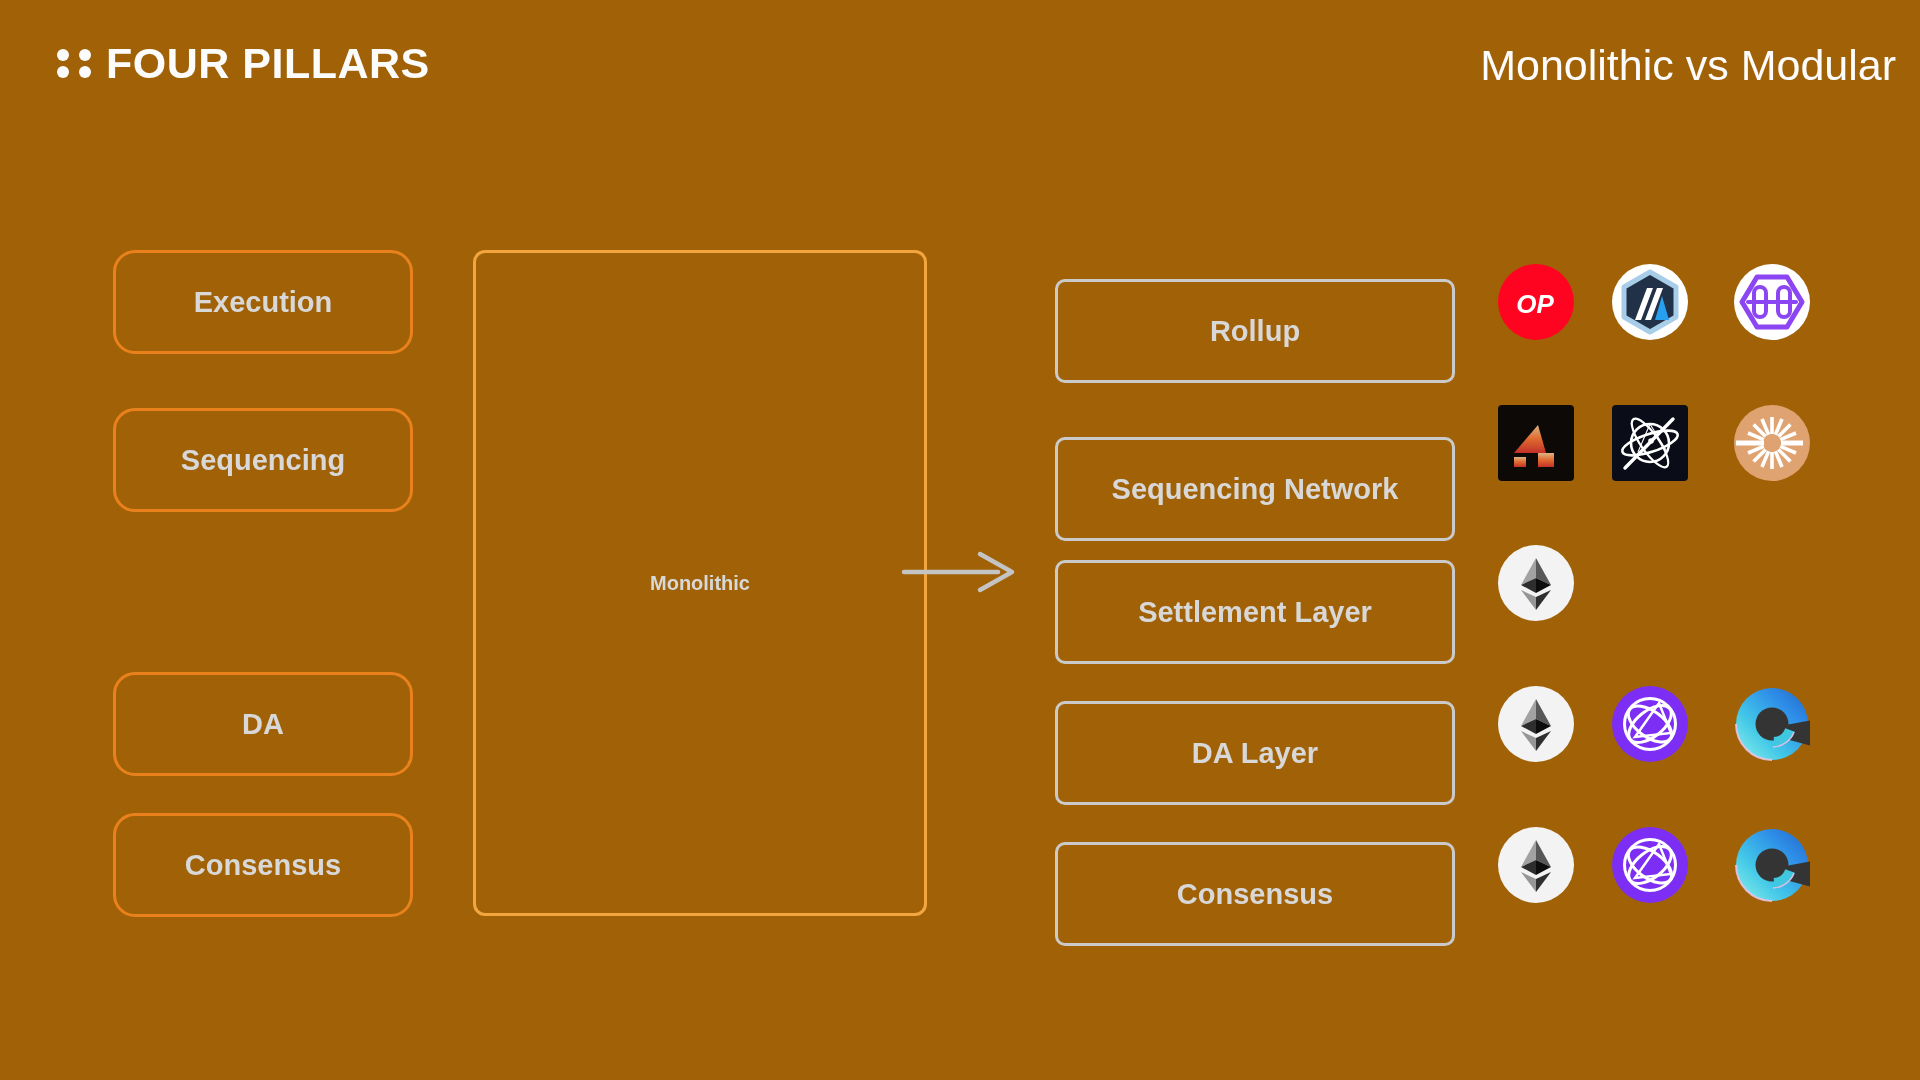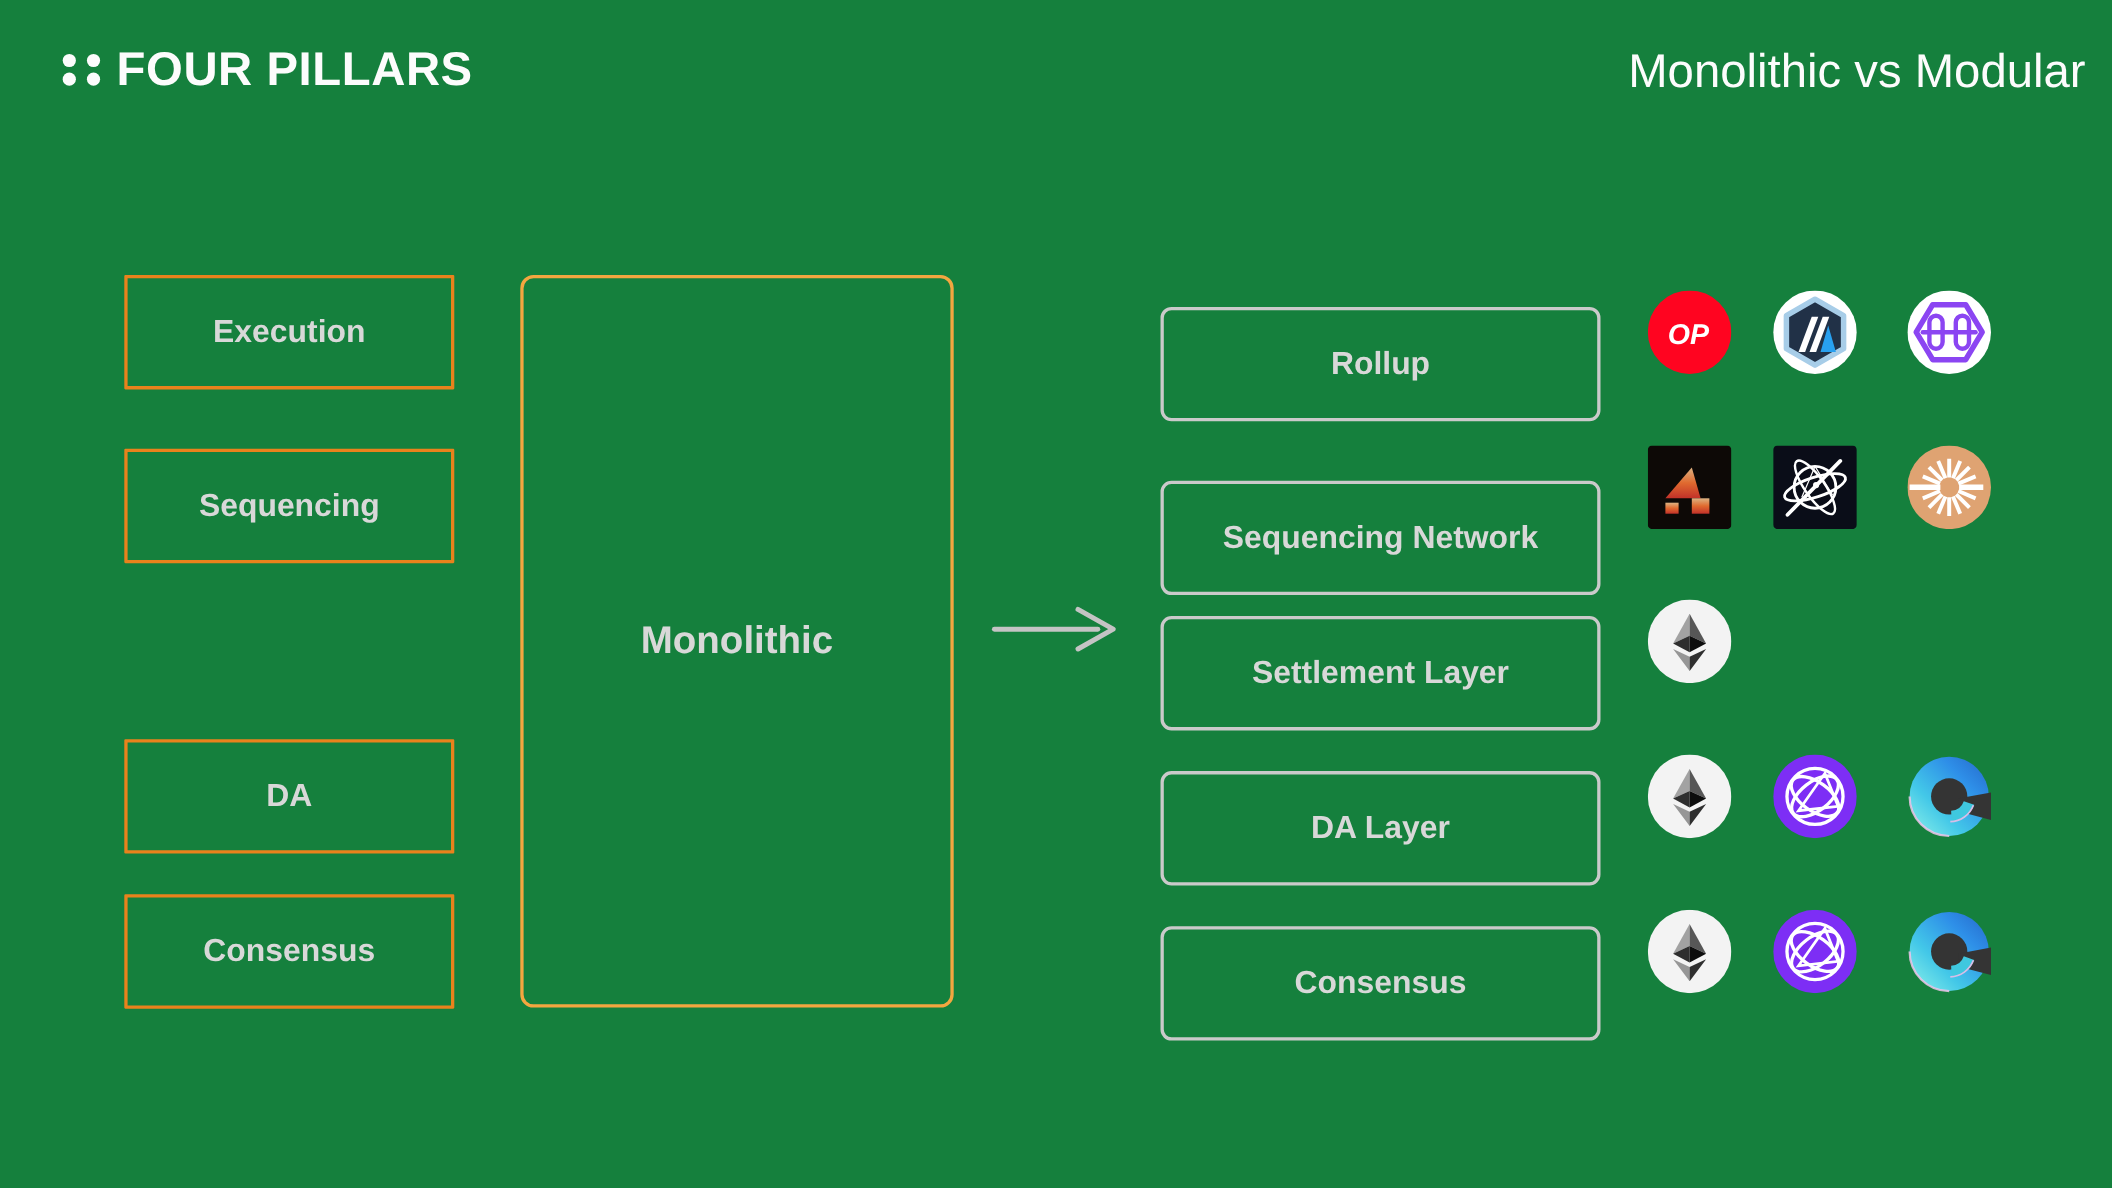--- a/index.html
+++ b/index.html
@@ -1,32 +1,32 @@
 <!DOCTYPE html>
 <html><head>
 <meta charset="utf-8">
 <style>
   html,body{margin:0;padding:0;background:#343434;}
   .canvas{
-    position:relative;width:1920px;height:1080px;background:#15803d;
+    position:relative;width:1920px;height:1080px;background:#a16207;
     font-family:"Liberation Sans","DejaVu Sans",sans-serif;overflow:hidden;
   }
   
   .brand{position:absolute;left:57px;top:42px;display:flex;align-items:center;gap:15px;}
   .dots{display:grid;grid-template-columns:12px 12px;gap:5px 10px;}
   .dots span{width:12px;height:12px;border-radius:50%;background:#FCFCFC;}
   .brand-text{font-size:43px;font-weight:bold;color:#FCFCFC;letter-spacing:.5px;line-height:1;}
   .title{position:absolute;right:24px;top:44px;font-size:43px;font-weight:normal;color:#FCFCFC;line-height:1;}
   
   .box{
     position:absolute;display:flex;align-items:center;justify-content:center;
     box-sizing:border-box;font-weight:bold;font-size:29px;color:#D8D8D8;
   }
-  .pillar{left:113px;width:300px;height:104px;border:3px solid #E9821C;border-radius:1px;}
-  .mono{left:473px;top:250px;width:394px;height:666px;border:3px solid #F3A640;border-radius:12px;font-size:35px;}
+  .pillar{left:113px;width:300px;height:104px;border:3px solid #E9821C;border-radius:22px;}
+  .mono{left:473px;top:250px;width:454px;height:666px;border:3px solid #F3A640;border-radius:12px;font-size:20px;}
   .mod{left:1055px;width:400px;height:104px;border:3px solid #CACACA;border-radius:10px;margin-top:29px;}
   .r1{top:250px}.r2{top:408px}.r3{top:531px}.r4{top:672px}.r5{top:813px}
   
   .icon{position:absolute;width:76px;height:76px;}
   .ic1{left:1498px}.ic2{left:1612px}.ic3{left:1734px}
   .it1{top:264px}.it2{top:405px}.it3{top:545px}.it4{top:686px}.it5{top:827px}
   .arrow{position:absolute;left:898px;top:549px;}
   .defs{position:absolute;width:0;height:0;overflow:hidden;}
 </style>
 </head>

